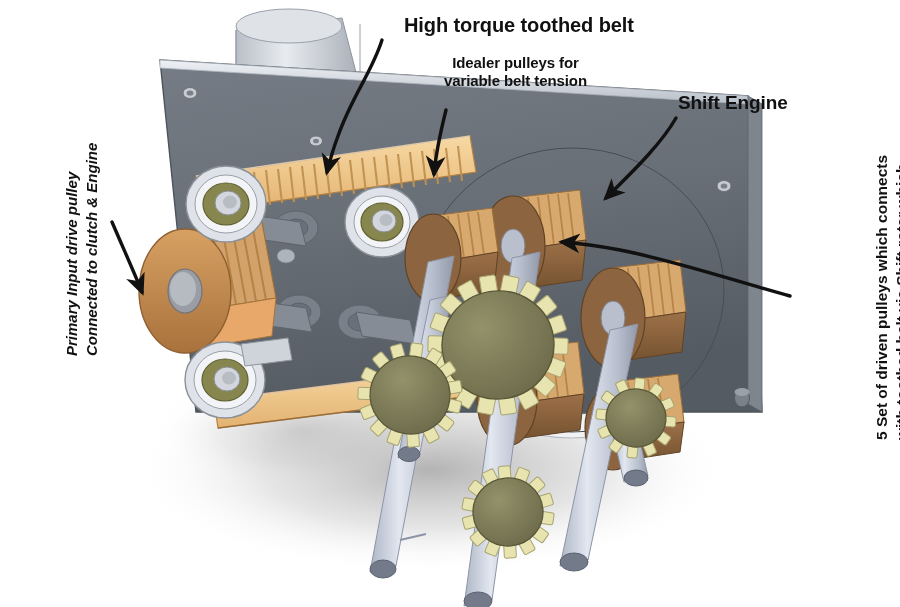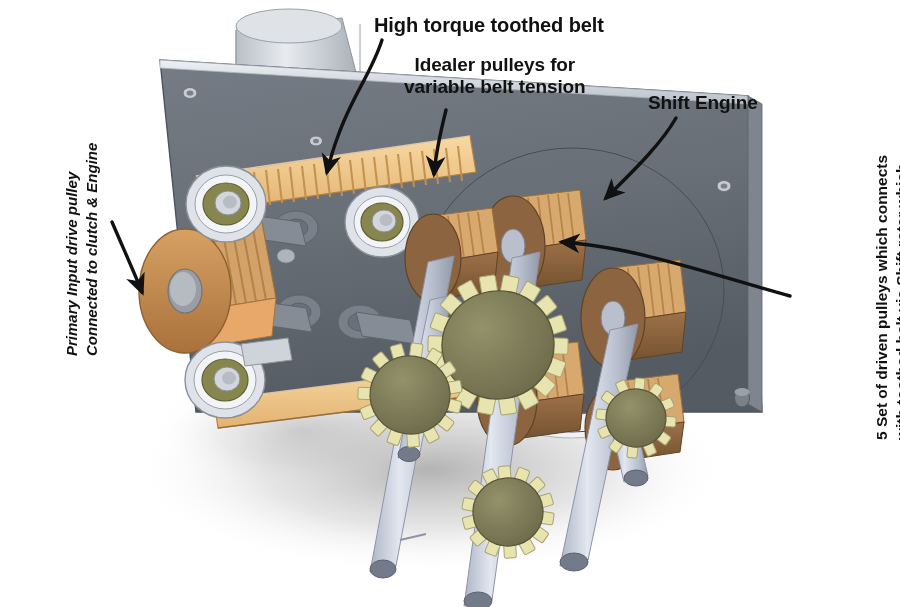--- a/index.html
+++ b/index.html
@@ -2,23 +2,23 @@
 <html><head>
 <meta charset="utf-8">
 <style>
   html,body{margin:0;padding:0;background:#fff;}
   body{width:900px;height:607px;overflow:hidden;position:relative;
        font-family:"Liberation Sans",sans-serif;}
   #stage{position:absolute;inset:0;width:900px;height:607px;background:#ffffff;}
 
   
   .anno{position:absolute;font-weight:bold;color:#111111;line-height:1.18;
-        white-space:pre;letter-spacing:-0.1px;}
+        white-space:pre;letter-spacing:-0.1px;margin-left:30px;}
   #lbl-belt{left:374px;top:14px;font-size:20px;}
-  #lbl-idler{left:404px;top:54px;font-size:19px;text-align:center;}
+  #lbl-idler{left:414px;top:54px;font-size:15px;text-align:center;}
   #lbl-rotor{left:648px;top:92px;font-size:19px;}
 
   .anno-rot{position:absolute;font-weight:bold;color:#111111;white-space:pre;
             transform-origin:0 0;transform:rotate(-90deg);}
   #lbl-driven{left:872px;top:440px;font-size:15.5px;line-height:1.30;}
 
   #lbl-primary{left:62px;top:356px;font-size:15px;line-height:1.34;
                font-style:italic;font-weight:bold;color:#111;}
 
   svg.overlay{position:absolute;left:0;top:0;width:900px;height:607px;

